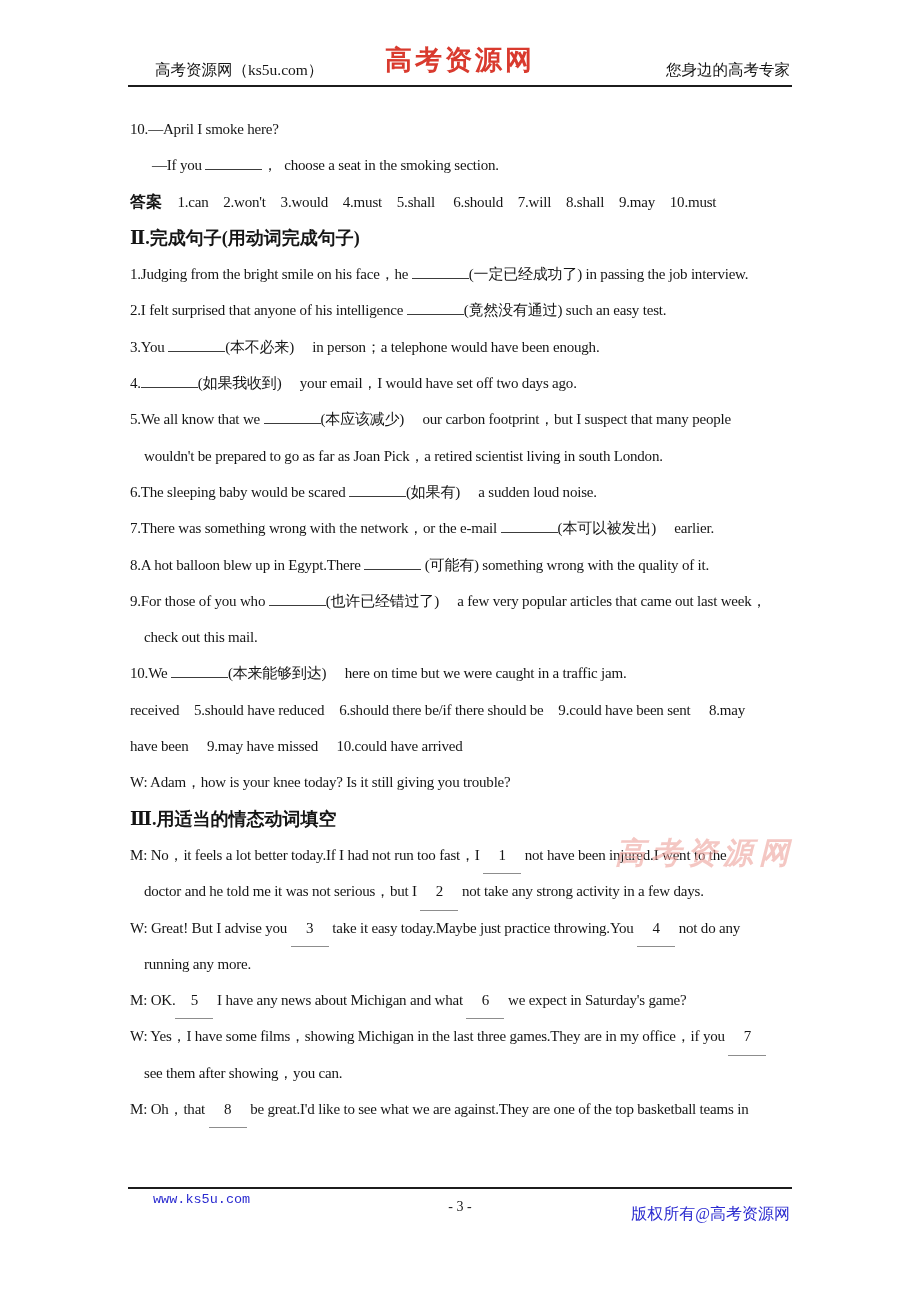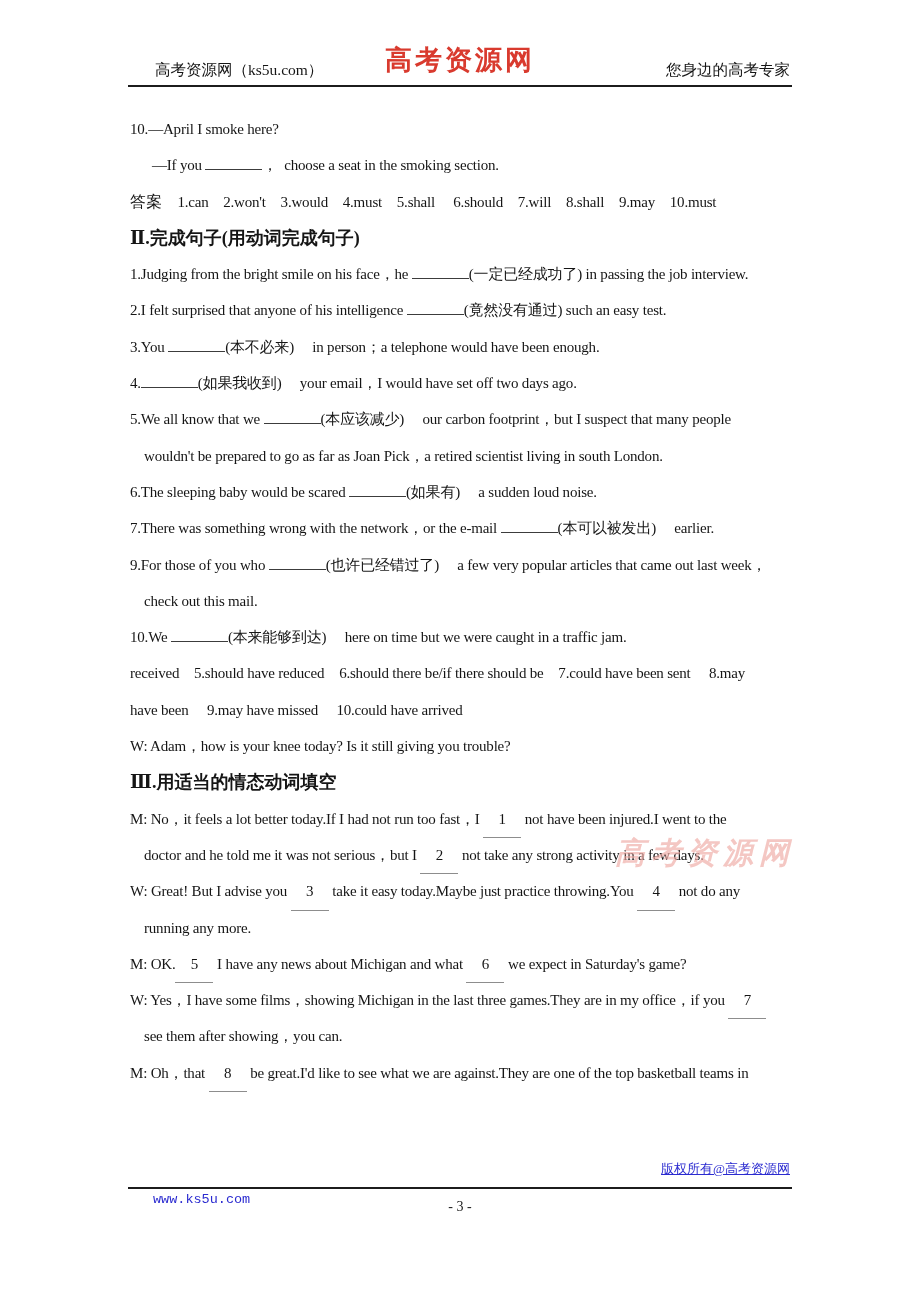--- a/index.html
+++ b/index.html
@@ -20,41 +20,41 @@
                   border-top:2px solid var(--rule-dark,#1c1c1c); }
   
   .content {
     position:absolute; top:111px; left:130px; width:664px;
     font-size:15px; line-height:36.3px; letter-spacing:-0.2px;
   }
   .line { white-space:pre; height:36.3px; }
   .line.ind1 { padding-left:22px; }
   .line.ind2 { padding-left:14px; }
   .line.bold { font-weight:bold; font-size:18px; letter-spacing:0; }
-  .hbold { font-weight:normal; font-size:15.8px; letter-spacing:0.5px; }
+  .hbold { font-weight:bold; font-size:15.8px; letter-spacing:0.5px; }
   .blank  { display:inline-block; width:57px; height:0.85em;
             border-bottom:1.3px solid #3c3c3c; }
   .nblank { display:inline-block; min-width:12px; padding:0 13px;
             text-align:center; border-bottom:1.4px solid #8d8d8d; }
   
   .watermark {
     position:absolute; left:615px; top:833px; font-size:30px; font-weight:bold;
     letter-spacing:6px; color:var(--watermark-pink,#eFaaa4); opacity:0.65;
     font-style:italic;
   }
   
   .footer-rule { position:absolute; top:1187px; left:128px; right:128px;
                  border-top:2px solid var(--rule-dark,#1c1c1c); }
   .footer-url  { position:absolute; top:1192px; left:131px;
                  font-family:"Liberation Mono","DejaVu Sans Mono",monospace;
                  font-size:13.5px; color:var(--footer-blue,#2b2bd0);margin-left:22px; }
   .footer-page { position:absolute; top:1199px; left:0; right:0;
                  text-align:center; font-size:14px; color:#222; }
-  .footer-copy { position:absolute; top:1160px; right:130px;
-                 font-size:13px; color:var(--footer-blue,#2b2bd0);text-decoration:underline; }
+  .footer-copy { position:absolute; top:1204px; right:130px;
+                 font-size:16px; color:var(--footer-blue,#2b2bd0); }
 </style>
 </head>
 <body>
 
 <div class="page">
 
   <div class="header-left">高考资源网（ks5u.com）</div>
   <div class="header-logo">高考资源网</div>
   <div class="header-right">您身边的高考专家</div>
   <div class="header-rule"></div>
@@ -65,24 +65,25 @@
       <div class="line"><span class="hbold">答案</span>　1.can　2.won't　3.would　4.must　5.shall　 6.should　7.will　8.shall　9.may　10.must</div>
       <div class="line bold">Ⅱ.完成句子(用动词完成句子)</div>
       <div class="line">1.Judging from the bright smile on his face，he <span class="blank"></span>(一定已经成功了) in passing the job interview.</div>
       <div class="line">2.I felt surprised that anyone of his intelligence <span class="blank"></span>(竟然没有通过) such an easy test.</div>
       <div class="line">3.You <span class="blank"></span>(本不必来)　 in person；a telephone would have been enough.</div>
       <div class="line">4.<span class="blank"></span>(如果我收到)　 your email，I would have set off two days ago.</div>
       <div class="line">5.We all know that we <span class="blank"></span>(本应该减少)　 our carbon footprint，but I suspect that many people</div>
       <div class="line ind2">wouldn't be prepared to go as far as Joan Pick，a retired scientist living in south London.</div>
       <div class="line">6.The sleeping baby would be scared <span class="blank"></span>(如果有)　 a sudden loud noise.</div>
       <div class="line">7.There was something wrong with the network，or the e-mail <span class="blank"></span>(本可以被发出)　 earlier.</div>
+      <div class="line">8.A hot balloon blew up in Egypt.There <span class="blank"></span> (可能有) something wrong with the quality of it.</div>
       <div class="line">9.For those of you who <span class="blank"></span>(也许已经错过了)　 a few very popular articles that came out last week，</div>
       <div class="line ind2">check out this mail.</div>
       <div class="line">10.We <span class="blank"></span>(本来能够到达)　 here on time but we were caught in a traffic jam.</div>
-      <div class="line">received　5.should have reduced　6.should there be/if there should be　7.could have been sent　 8.may</div>
+      <div class="line">received　5.should have reduced　6.should there be/if there should be　9.could have been sent　 8.may</div>
       <div class="line">have been　 9.may have missed　 10.could have arrived</div>
       <div class="line">W: Adam，how is your knee today? Is it still giving you trouble?</div>
       <div class="line bold">Ⅲ.用适当的情态动词填空</div>
       <div class="line">M: No，it feels a lot better today.If I had not run too fast，I <span class="nblank">1</span> not have been injured.I went to the</div>
       <div class="line ind2">doctor and he told me it was not serious，but I <span class="nblank">2</span> not take any strong activity in a few days.</div>
       <div class="line">W: Great! But I advise you <span class="nblank">3</span> take it easy today.Maybe just practice throwing.You <span class="nblank">4</span> not do any</div>
       <div class="line ind2">running any more.</div>
       <div class="line">M: OK.<span class="nblank">5</span> I have any news about Michigan and what <span class="nblank">6</span> we expect in Saturday's game?</div>
       <div class="line">W: Yes，I have some films，showing Michigan in the last three games.They are in my office，if you <span class="nblank">7</span></div>
       <div class="line ind2">see them after showing，you can.</div>

